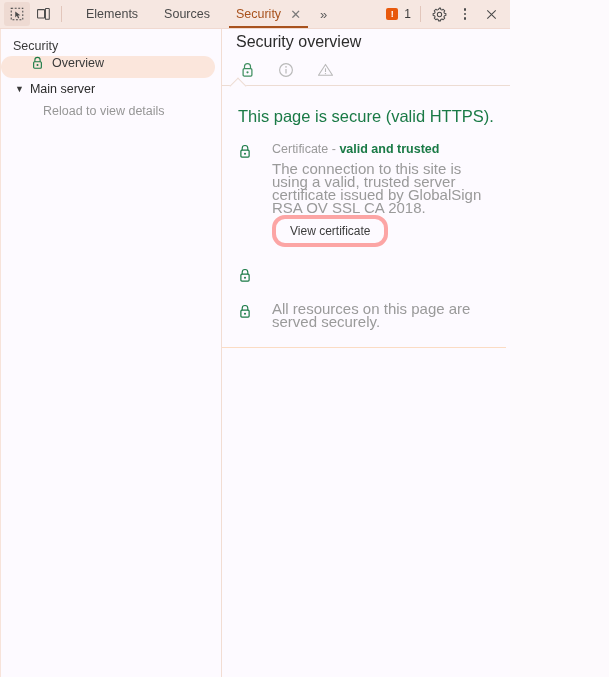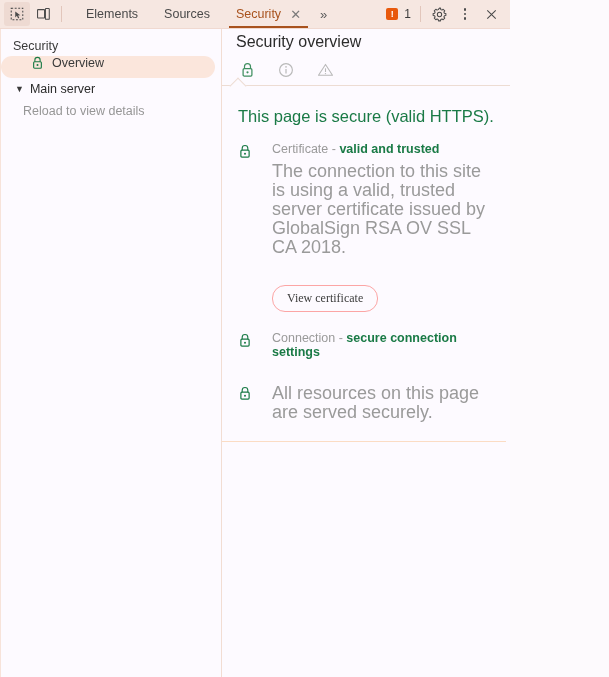--- a/index.html
+++ b/index.html
@@ -187,21 +187,21 @@
     font-size: 12.5px;
     color: #2b2b2b;
     cursor: pointer;
   }
   .caret {
     font-size: 9px;
     margin-right: 6px;
     color: #3a3a3a;
   }
   .side-sub {
-    padding-left: 22px;
+    padding-left: 42px;
     height: 22px;
     line-height: 22px;
     font-size: 12.5px;
     color: #969696;
   }
 
   
   .main {
     flex: 1;
     min-width: 0;
@@ -278,34 +278,34 @@
   .sec-title {
     font-size: 12.5px;
     color: #9a9a9a;
     margin-bottom: 6px;
   }
   .sec-title b {
     color: #1a7a46;
     font-weight: bold;
   }
   .sec-desc {
-    font-size: 18px;
+    font-size: 15px;
     color: #9a9a9a;
-    line-height: 19px;
+    line-height: 13px;
   }
   .btn {
-    margin-top: 28px;
+    margin-top: 1px;
     display: inline-block;
     padding: 5px 14px;
-    border: 1px solid #fca5a5;
+    border: 4px solid #fca5a5;
     border-radius: 13px;
     background: #fdfaff;
     font-size: 12px;
     color: #3c3c3c;
-    font-family: Liberation Serif, serif;
+    font-family: Liberation Sans, sans-serif;
     cursor: pointer;
   }
   .bottom-rule {
     height: 1px;
     background: #fbdcc4;
     margin-top: 4px;
   }
 </style>
 </head>
 <body>
@@ -451,23 +451,20 @@
 
         <div class="sec">
           <div class="sec-ico">
             <svg width="14" height="15" viewBox="0 0 14 16">
               <path d="M4 6.6 V4.6 a3 3 0 0 1 6 0 V6.6" fill="none" stroke="#1a7a46" stroke-width="1.2"></path>
               <rect x="2.6" y="6.6" width="8.8" height="7.4" rx="1.1" fill="none" stroke="#1a7a46" stroke-width="1.3"></rect>
               <circle cx="7" cy="10.3" r="1.1" fill="#1a7a46"></circle>
             </svg>
           </div>
           <div class="sec-body">
-            <div class="sec-title">
-              <span>Connection - </span><b>secure connection settings</b>
-            </div>
           </div>
         </div>
 
         <div class="sec">
           <div class="sec-ico">
             <svg width="14" height="15" viewBox="0 0 14 16">
               <path d="M4 6.6 V4.6 a3 3 0 0 1 6 0 V6.6" fill="none" stroke="#1a7a46" stroke-width="1.2"></path>
               <rect x="2.6" y="6.6" width="8.8" height="7.4" rx="1.1" fill="none" stroke="#1a7a46" stroke-width="1.3"></rect>
               <circle cx="7" cy="10.3" r="1.1" fill="#1a7a46"></circle>
             </svg>

